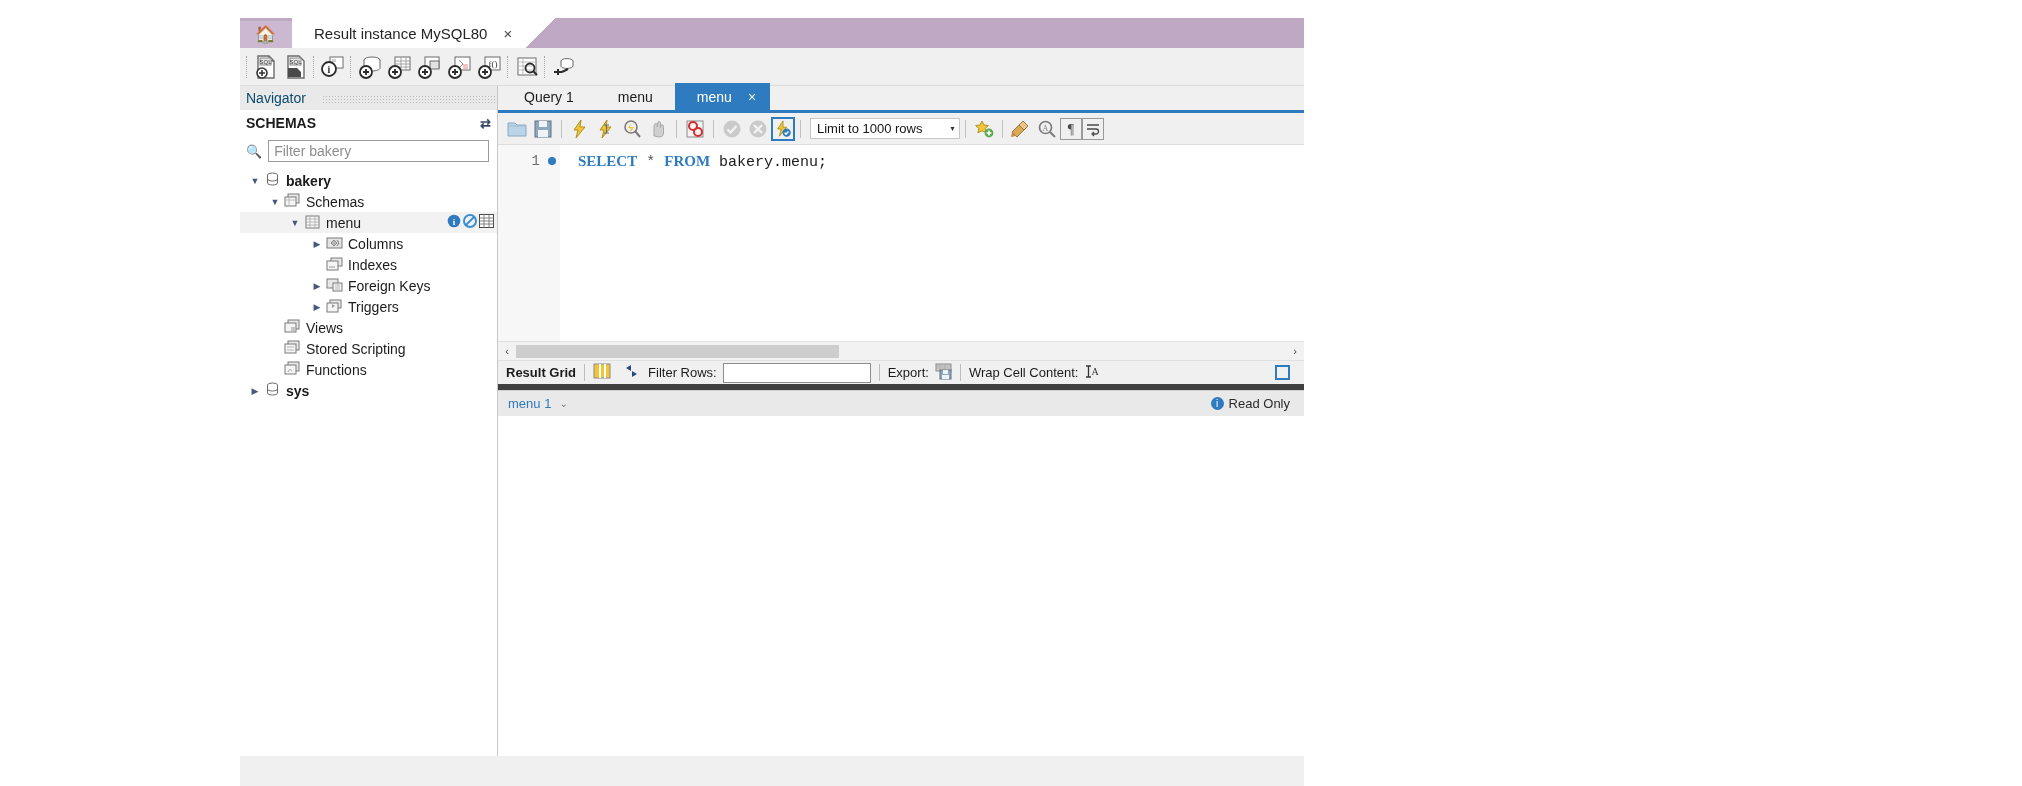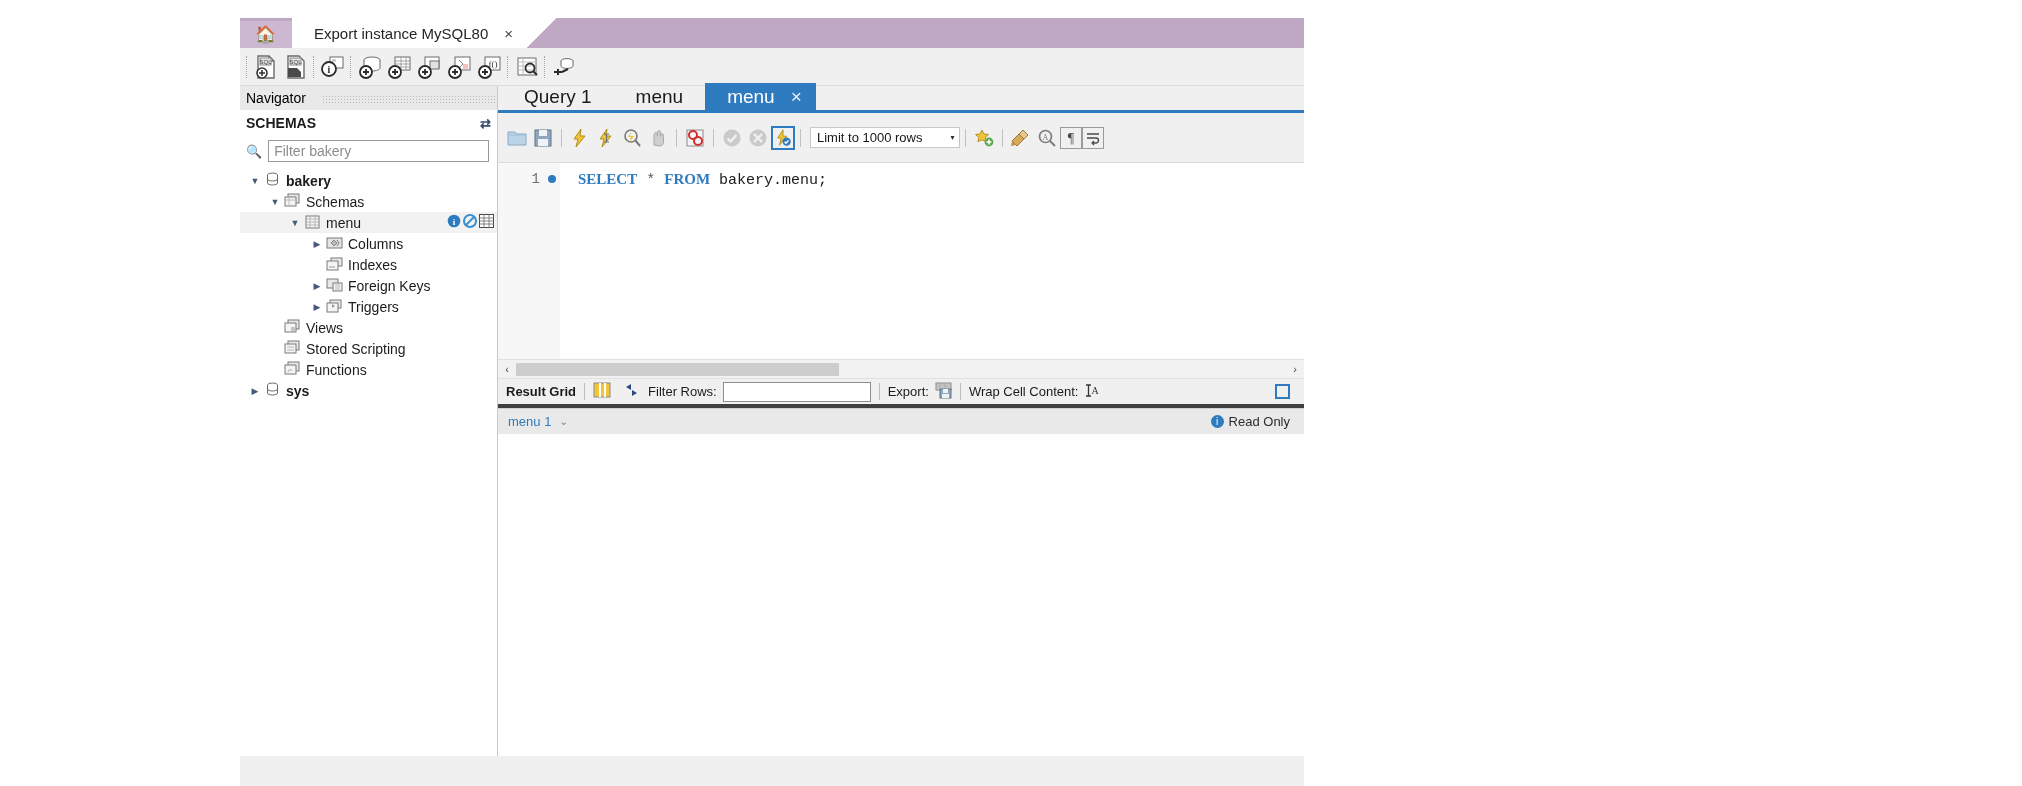--- a/index.html
+++ b/index.html
@@ -81,21 +81,21 @@
   
   .nav {
     width: 258px;
     background: #ffffff;
     border-right: 1px solid #c8c8c8;
     display: flex; flex-direction: column;
   }
   .nav-header {
     height: 24px; background: #e9e9e9;
     display: flex; align-items: center;
-    font-size: 14px; color: #000000;
+    font-size: 14px; color: #0c4a6e;
     padding-left: 6px;
     position: relative;
     gap: 14px;
   }
   .nav-header .dots {
     flex: 1; height: 9px; margin-left: 2px; margin-top: 3px;
     background-image: radial-gradient(#b9b9b9 0.8px, transparent 0.9px);
     background-size: 3px 3px;
   }
   .schemas-row {
@@ -147,30 +147,30 @@
 
   .etabs {
     height: 27px; background:#f0f0f0;
     display:flex; align-items:flex-end;
     border-bottom: 3px solid #2f7bbf;
     padding-left: 4px;
   }
   .etab {
     height: 27px; padding: 0 22px;
     display:flex; align-items:center;
-    font-size: 19px; color:#1b1b1b; white-space:nowrap;
+    font-size: 14px; color:#1b1b1b; white-space:nowrap;
   }
   .etab.active {
     background:#2f7bbf; color:#fff;
     padding: 0 14px 0 22px;
   }
   .etab.active .x { margin-left: 16px; color:#eaf2fa; }
 
   .qtoolbar {
-    height: 50px; background:#f0f0f0;
+    height: 32px; background:#f0f0f0;
     display:flex; align-items:center; padding-left:6px;
     border-bottom:1px solid #dcdcdc;
   }
   .qb { width:26px; height:26px; display:flex; align-items:center; justify-content:center;}
   .qsep { width:1px; height:18px; background:#c0c0c0; margin:0 5px; }
   .limitbox {
     height: 21px; background:#fff; border:1px solid #c7c7c7;
     display:flex; align-items:center;
     font-size: 13px; color:#151515;
     padding: 0 4px 0 6px; margin-left: 4px;
@@ -207,21 +207,21 @@
     border-top:1px solid #e0e0e0; border-bottom:1px solid #e0e0e0;
   }
   .hs-arrow { width: 18px; text-align:center; font-size:11px; color:#4a4a4a;}
   .hs-track { flex:1; height:13px; background:#f2f2f2; position:relative;}
   .hs-thumb { position:absolute; left:0; top:0; width:42%; height:13px; background:#cdcdcd;}
 
   .rgbar {
     height: 29px; background:#f0f0f0;
     display:flex; align-items:center; padding-left:8px;
     font-size: 13px; color:#1b1b1b;
-    border-bottom: 4px solid #404040;
+    border-bottom: 6px solid #404040;
   }
   .rgbar b { font-weight:bold; }
   .rg-sep { width:1px; height:17px; background:#bdbdbd; margin:0 8px; }
   .filterbox { width: 148px; height:20px; border:1px solid #8d8d8d; background:#fff; margin-left:6px;}
   .blue-sq { width:15px; height:15px; border:2px solid #2f7bbf; margin-left:auto; margin-right:14px;}
 
   .grid { background:#fff; flex:1; position:relative; }
   .ghead { display:flex; height: 24px; }
   .gh {
     border-right:1px solid #c9c9c9; border-bottom:1px solid #c9c9c9;
@@ -264,21 +264,21 @@
     <line x1="100" y1="4" x2="16" y2="46" stroke="#000" stroke-width="7" marker-end="url(#ah)"></line>
   </svg>
 
   <div class="window">
 
     <div class="titlebar">
       <div class="home-tab">
         <span class="home-icon">🏠</span>
       </div>
       <div class="inst-tab">
-        <span class="lbl">Export instance MySQL80</span>
+        <span class="lbl">Result instance MySQL80</span>
         <span class="tclose">×</span>
       </div>
       <div class="tab-slant"></div>
     </div>
 
 
     <div class="toolbar">
       <div class="tsep"></div>
       <div class="tbtn">
         <svg width="22" height="24" viewBox="0 0 22 24">

